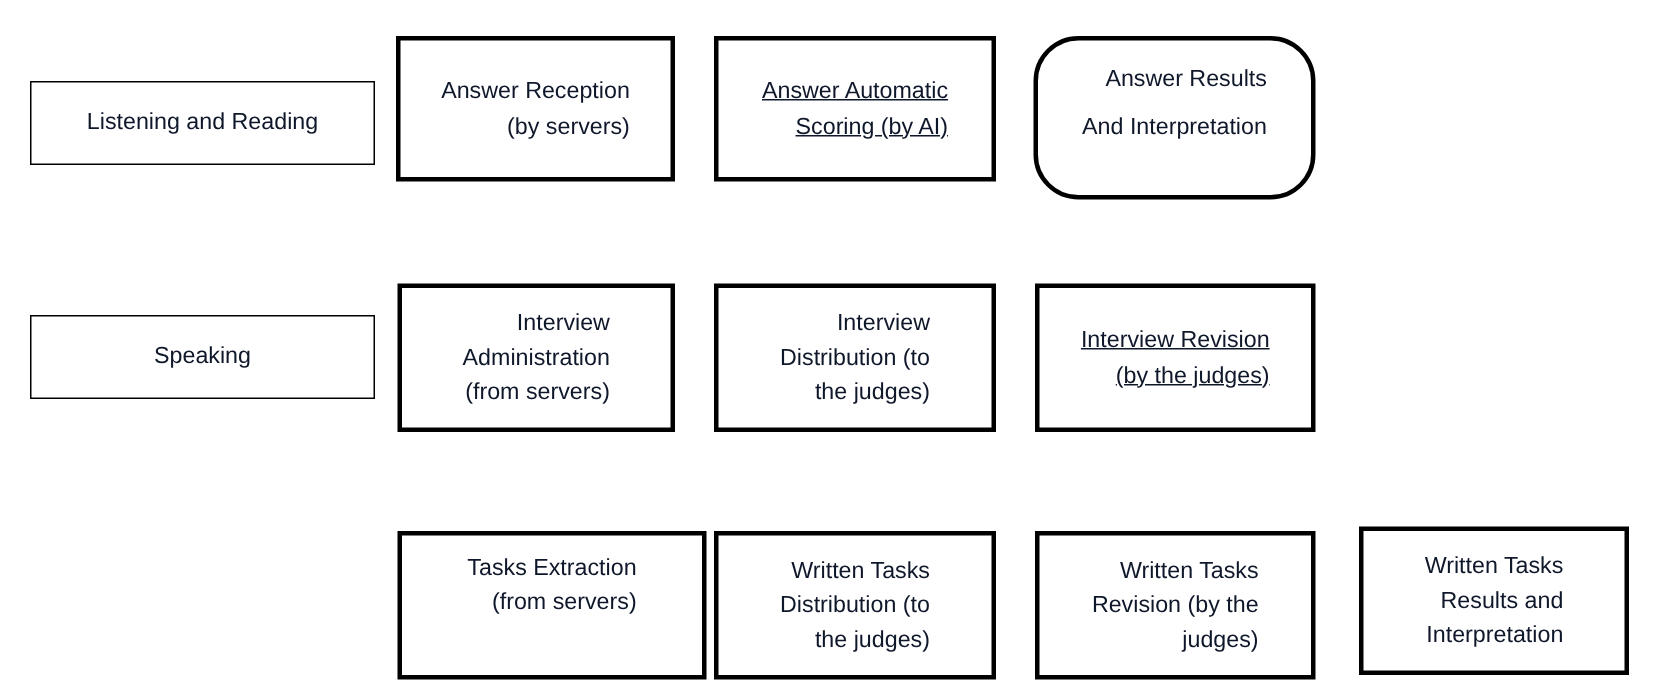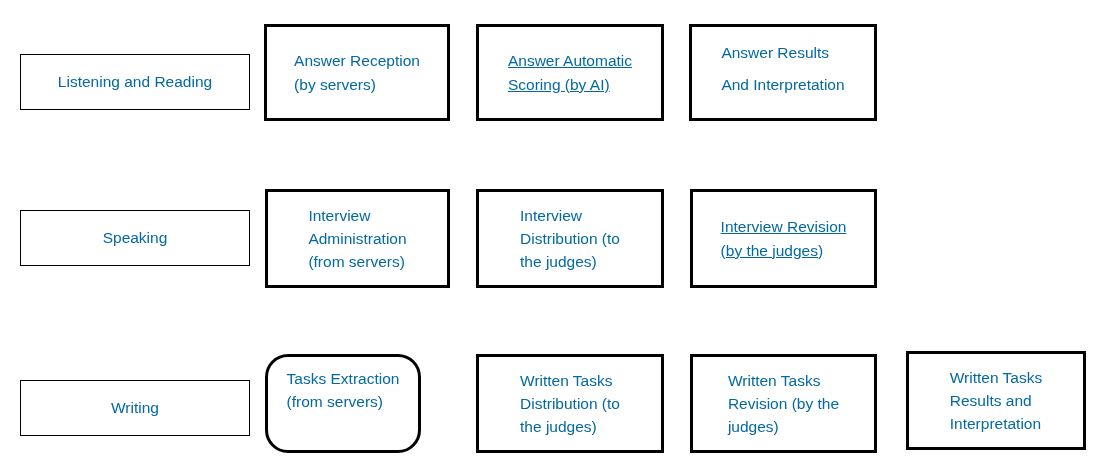--- a/index.html
+++ b/index.html
@@ -12,25 +12,25 @@
     width: 1110px;
     height: 460px;
     background: #ffffff;
     font-family: "Liberation Sans", sans-serif;
     overflow: hidden;
   }
   .box {
     position: absolute;
     box-sizing: border-box;
     background: #ffffff;
-    color: #0369a1;
+    color: #0f172a;
     display: flex;
     align-items: center;
     justify-content: center;
-    text-align: left;
+    text-align: right;
     font-size: 15.5px;
     line-height: 1.5;
     white-space: pre-line;
     padding: 0 6px;
   }
   .box.label {
     border: 1.4px solid #000000;
   }
   .box.process {
     border: 3px solid #000000;
@@ -49,40 +49,39 @@
 <div id="canvas">
 
   <div class="box label" style="left:20px; top:54px; width:230px; height:56px;">Listening and Reading</div>
 
   <div class="box process" style="left:264px; top:24px; width:186px; height:97px;">Answer Reception
 (by servers)</div>
 
   <div class="box process" style="left:476px; top:24px; width:188px; height:97px;text-decoration:underline;">Answer Automatic
 Scoring (by AI)</div>
 
-  <div class="box process top-align wide-lead" style="left:689px; top:24px; width:188px; height:97px;">Answer Results
+  <div class="box process top-align wide-lead" style="left:689px; top:24px; width:188px; height:109px;border-radius:30px;">Answer Results
 And Interpretation</div>
 
   <div class="box label" style="left:20px; top:210px; width:230px; height:56px;">Speaking</div>
 
   <div class="box process" style="left:265px; top:189px; width:185px; height:99px;">Interview
 Administration
 (from servers)</div>
 
   <div class="box process" style="left:476px; top:189px; width:188px; height:99px;">Interview
 Distribution (to
 the judges)</div>
 
   <div class="box process" style="left:690px; top:189px; width:187px; height:99px;text-decoration:underline;">Interview Revision
 (by the judges)</div>
 
 
-  <div class="box label" style="left:20px; top:380px; width:230px; height:56px;">Writing</div>
 
-  <div class="box process top-align" style="left:265px; top:354px; width:156px; height:99px;border-radius:23px;">Tasks Extraction
+  <div class="box process top-align" style="left:265px; top:354px; width:206px; height:99px;">Tasks Extraction
 (from servers)</div>
 
   <div class="box process" style="left:476px; top:354px; width:188px; height:99px;">Written Tasks
 Distribution (to
 the judges)</div>
 
   <div class="box process" style="left:690px; top:354px; width:187px; height:99px;">Written Tasks
 Revision (by the
 judges)</div>
 

